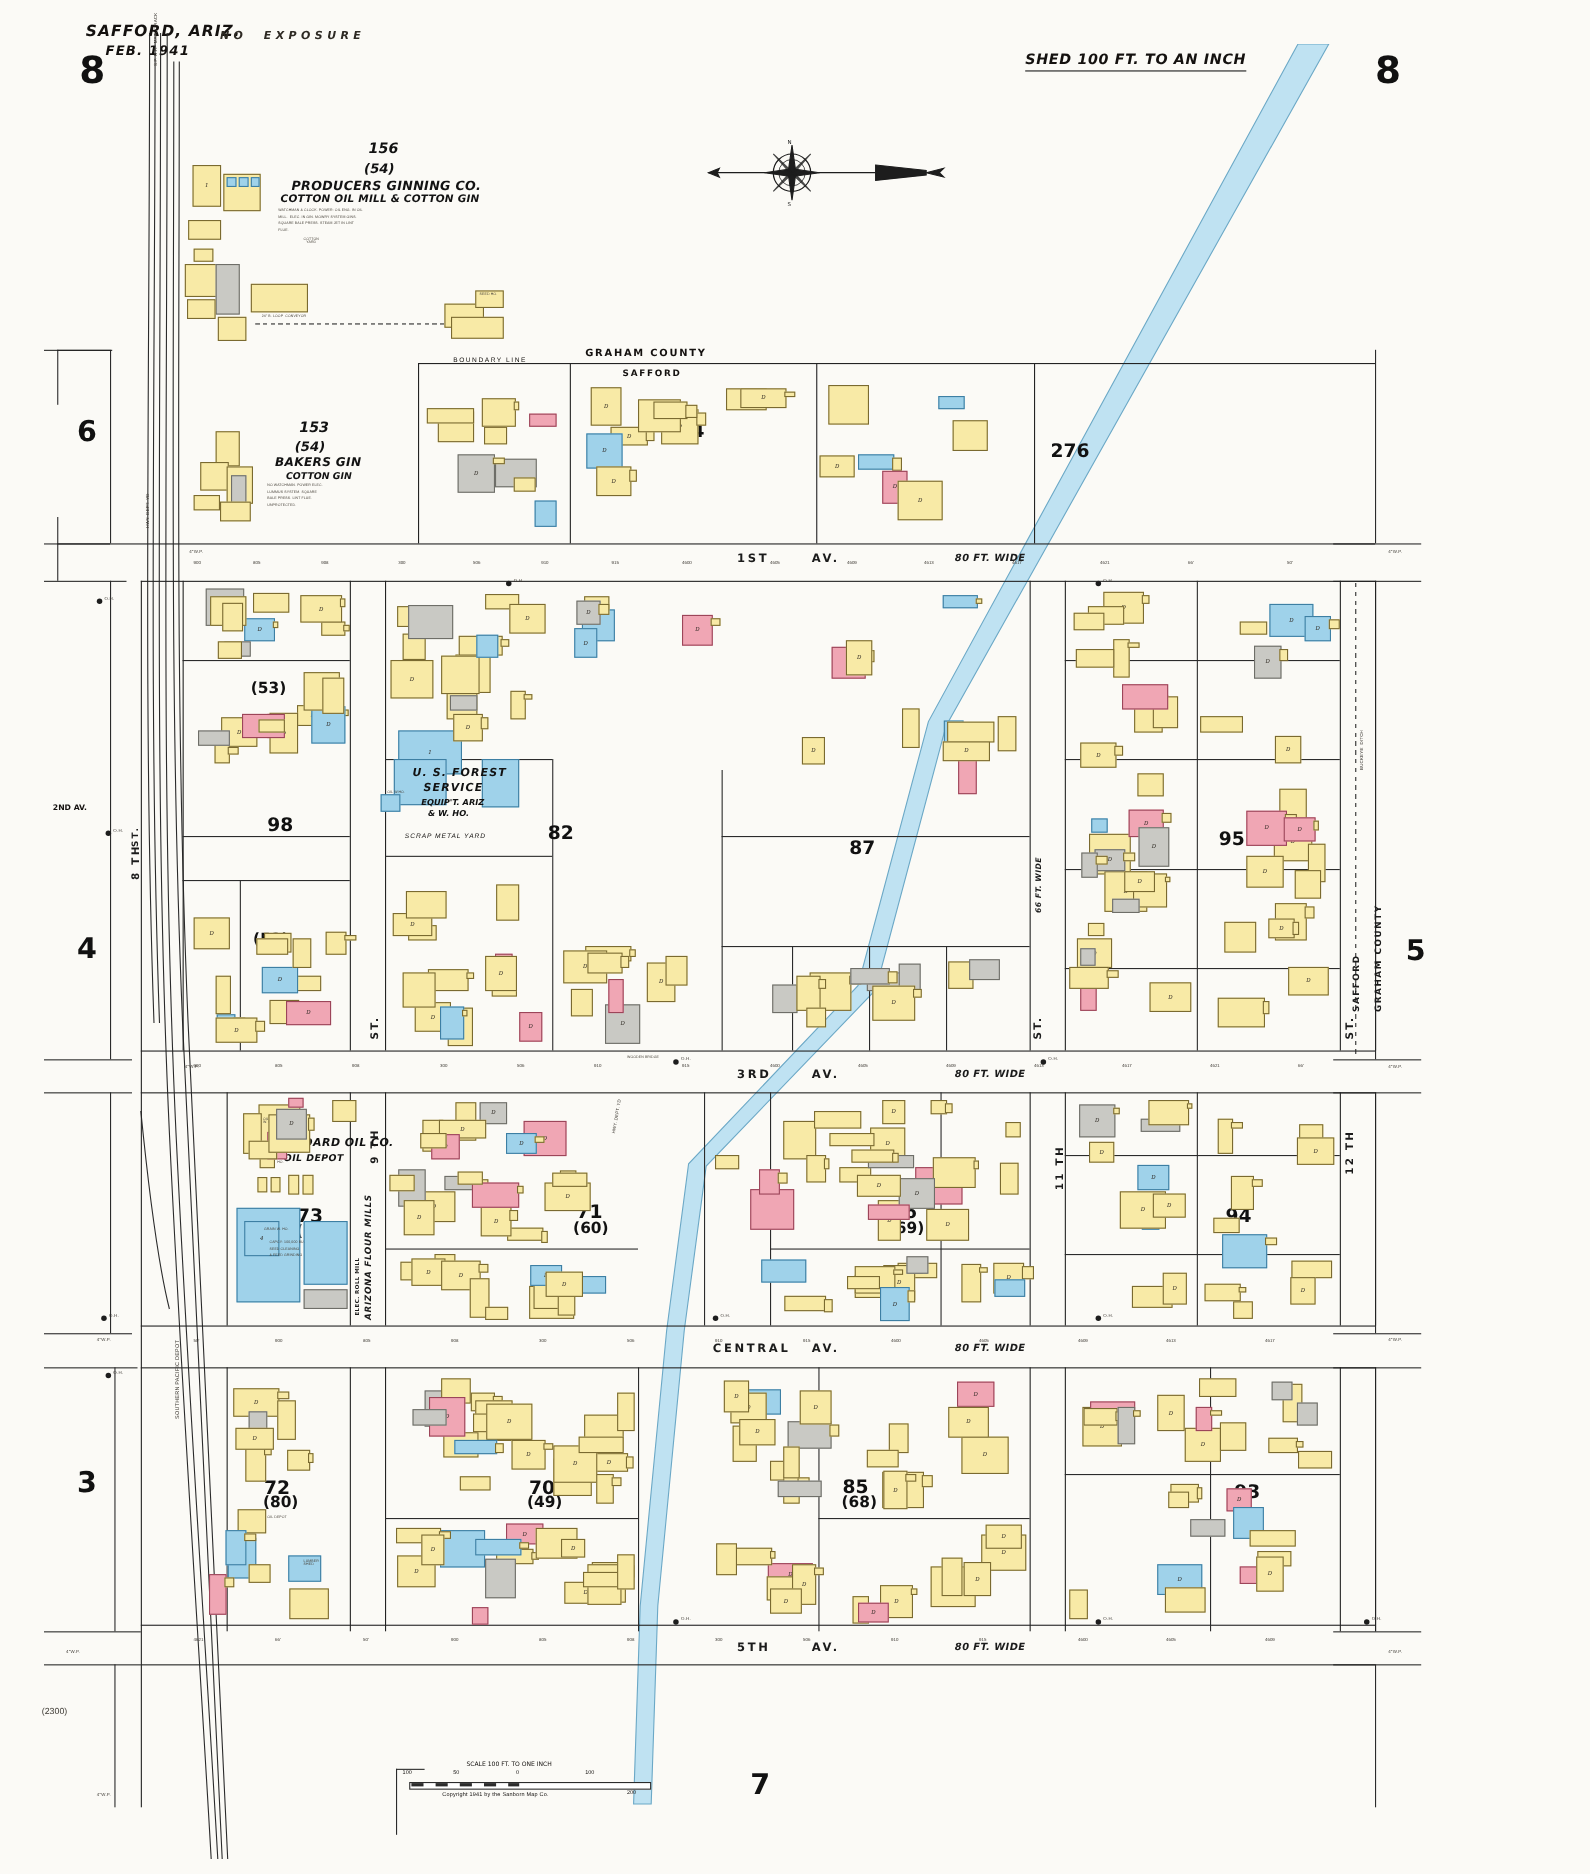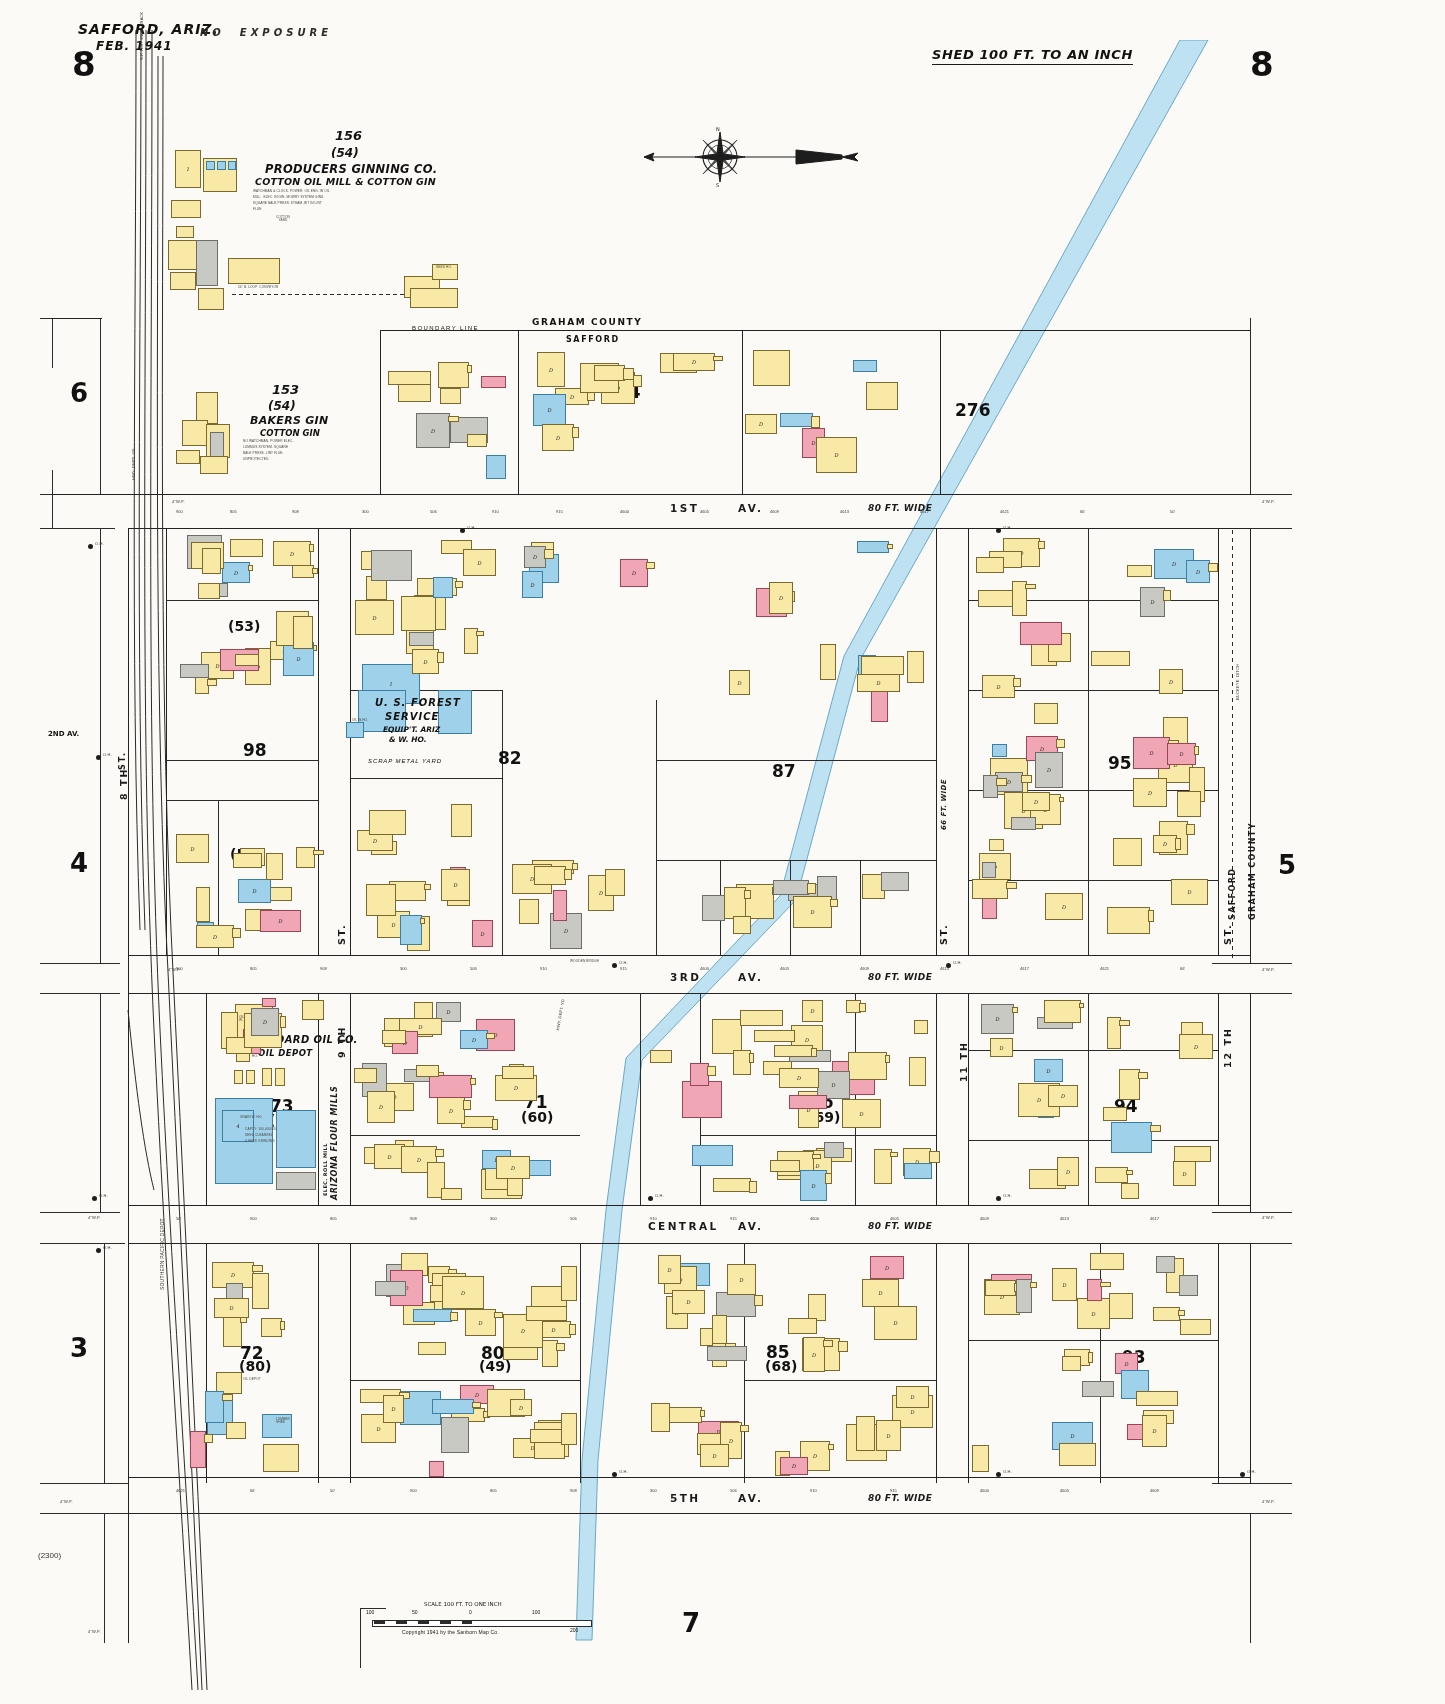--- a/index.html
+++ b/index.html
@@ -306,21 +306,21 @@
       <div class="blockno" style="left: 230px; top: 846px; font-size: 14px;">(52)</div>
       <div class="blockno" style="left: 270px; top: 1096px; font-size: 17px;">73</div>
       <div class="blockno" style="left: 269px; top: 1112px; font-size: 14px;">(51)</div>
       <div class="blockno" style="left: 524px; top: 1092px; font-size: 17px;">71</div>
       <div class="blockno" style="left: 521px; top: 1109px; font-size: 14px;">(60)</div>
       <div class="blockno" style="left: 810px; top: 1092px; font-size: 17px;">86</div>
       <div class="blockno" style="left: 808px; top: 1109px; font-size: 14px;">(69)</div>
       <div class="blockno" style="left: 1114px; top: 1096px; font-size: 17px;">94</div>
       <div class="blockno" style="left: 240px; top: 1343px; font-size: 17px;">72</div>
       <div class="blockno" style="left: 239px; top: 1358px; font-size: 14px;">(80)</div>
-      <div class="blockno" style="left: 481px; top: 1343px; font-size: 17px;">80</div>
+      <div class="blockno" style="left: 481px; top: 1343px; font-size: 17px;">70</div>
       <div class="blockno" style="left: 479px; top: 1358px; font-size: 14px;">(49)</div>
       <div class="blockno" style="left: 766px; top: 1342px; font-size: 17px;">85</div>
       <div class="blockno" style="left: 765px; top: 1358px; font-size: 14px;">(68)</div>
       <div class="blockno" style="left: 1122px; top: 1347px; font-size: 17px;">93</div>
     </div>
 
   <div class="b iron" style="left:362px;top:664px;width:58px;height:40px;">
       <span class="lab">1</span>
     </div>
   <div class="b iron" style="left:358px;top:690px;width:48px;height:42px;"></div>

